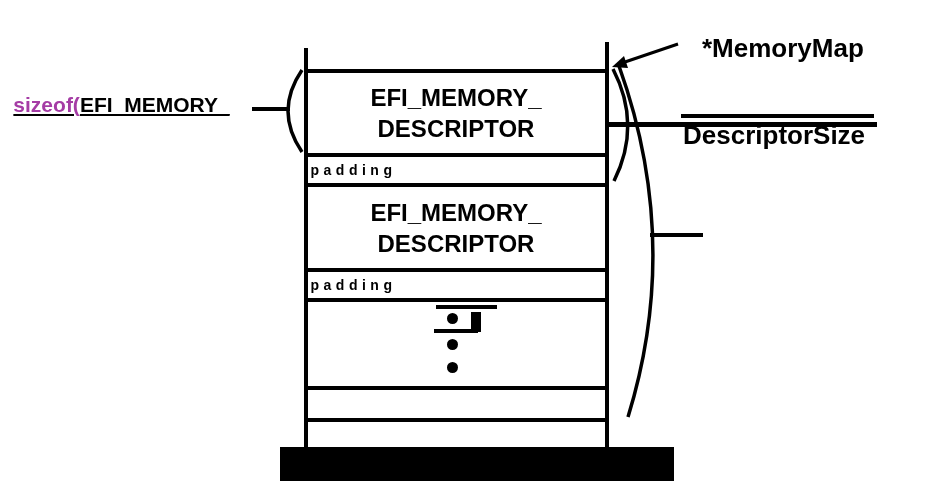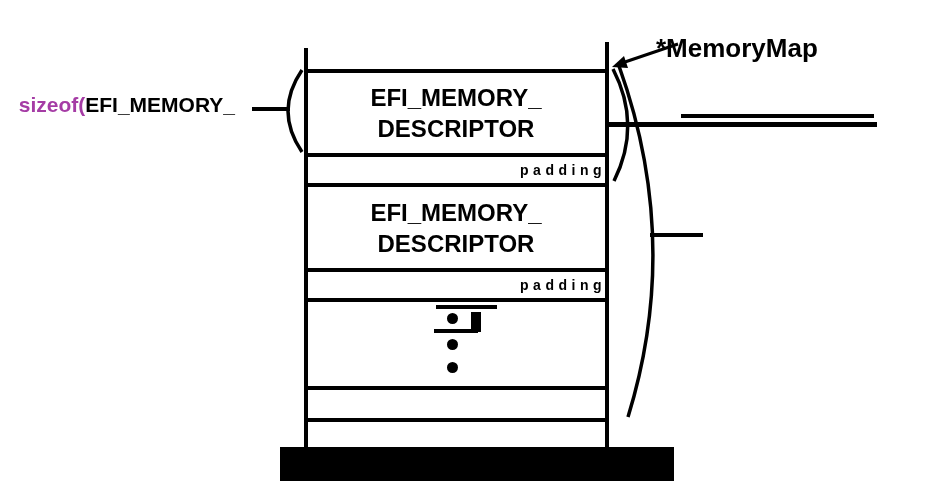--- a/index.html
+++ b/index.html
@@ -23,33 +23,33 @@
   .divider { position: absolute; left: 304px; width: 305px; height: 4px; background: #000; }
   
   .desc-text {
     position: absolute; left: 306px; width: 300px;
     display: flex; flex-direction: column; align-items: center; justify-content: center;
     font-weight: bold; font-size: 24px; line-height: 31px; color: #000;
     text-align: center; white-space: nowrap;
   }
   .padding-text {
     position: absolute; left: 306px; width: 300px;
-    display: flex; align-items: center; justify-content: flex-end;
+    display: flex; align-items: center; justify-content: flex-start;
     font-weight: bold; font-size: 14px; letter-spacing: 4.5px; color: #000;
     white-space: nowrap; text-indent: 4.5px;
   }
   
   .big-label {
     position: absolute; font-weight: bold; font-size: 26px; color: #000; white-space: nowrap;
   }
   
   .sizeof-label {
     position: absolute; left: 8px; top: 91px; width: 227px;
-    text-align: right; font-weight: bold; font-size: 21px; line-height: 27px;
-    color: #000; white-space: nowrap;
+    text-align: center; font-weight: bold; font-size: 21px; line-height: 27px;
+    color: #000; white-space: nowrap; text-decoration: underline;
   }
   .sizeof-label .accent { color: var(--accent, #A53CA5); }
   .hbar { position: absolute; background: #000; }
   .dot { position: absolute; width: 11px; height: 11px; border-radius: 50%; background: #000; }
 </style>
 </head>
 <body>
 
 <div class="canvas">
 
@@ -98,23 +98,24 @@
     <div class="hbar" style="left:436px; top:305px; width:61px; height:4px;"></div>
     <div class="dot" style="left:447px; top:313px;"></div>
     <div class="abs ink" style="left:471px; top:312px; width:10px; height:20px;"></div>
     <div class="hbar" style="left:434px; top:329px; width:44px; height:4px;"></div>
     <div class="dot" style="left:447px; top:339px;"></div>
     <div class="dot" style="left:447px; top:362px;"></div>
   </div>
 
   <div class="abs ink" style="left:280px; top:447px; width:394px; height:34px;"></div>
 
-  <div class="big-label" style="left:656px; top:33px;">*MemoryMap</div>
+  <div class="big-label" style="left:702px; top:33px;">*MemoryMap</div>
 
   <div class="hbar" style="left:681px; top:114px; width:193px; height:4px;"></div>
+  <div class="big-label" style="left:683px; top:120px;">DescriptorSize</div>
   <div class="hbar" style="left:608px; top:122px; width:269px; height:5px;"></div>
 
   <div class="hbar" style="left:650px; top:233px; width:53px; height:4px;"></div>
 
   <div class="sizeof-label">
     <div>
       <span class="accent">sizeof(</span><span>EFI_MEMORY_</span>
     </div>
   </div>
 

